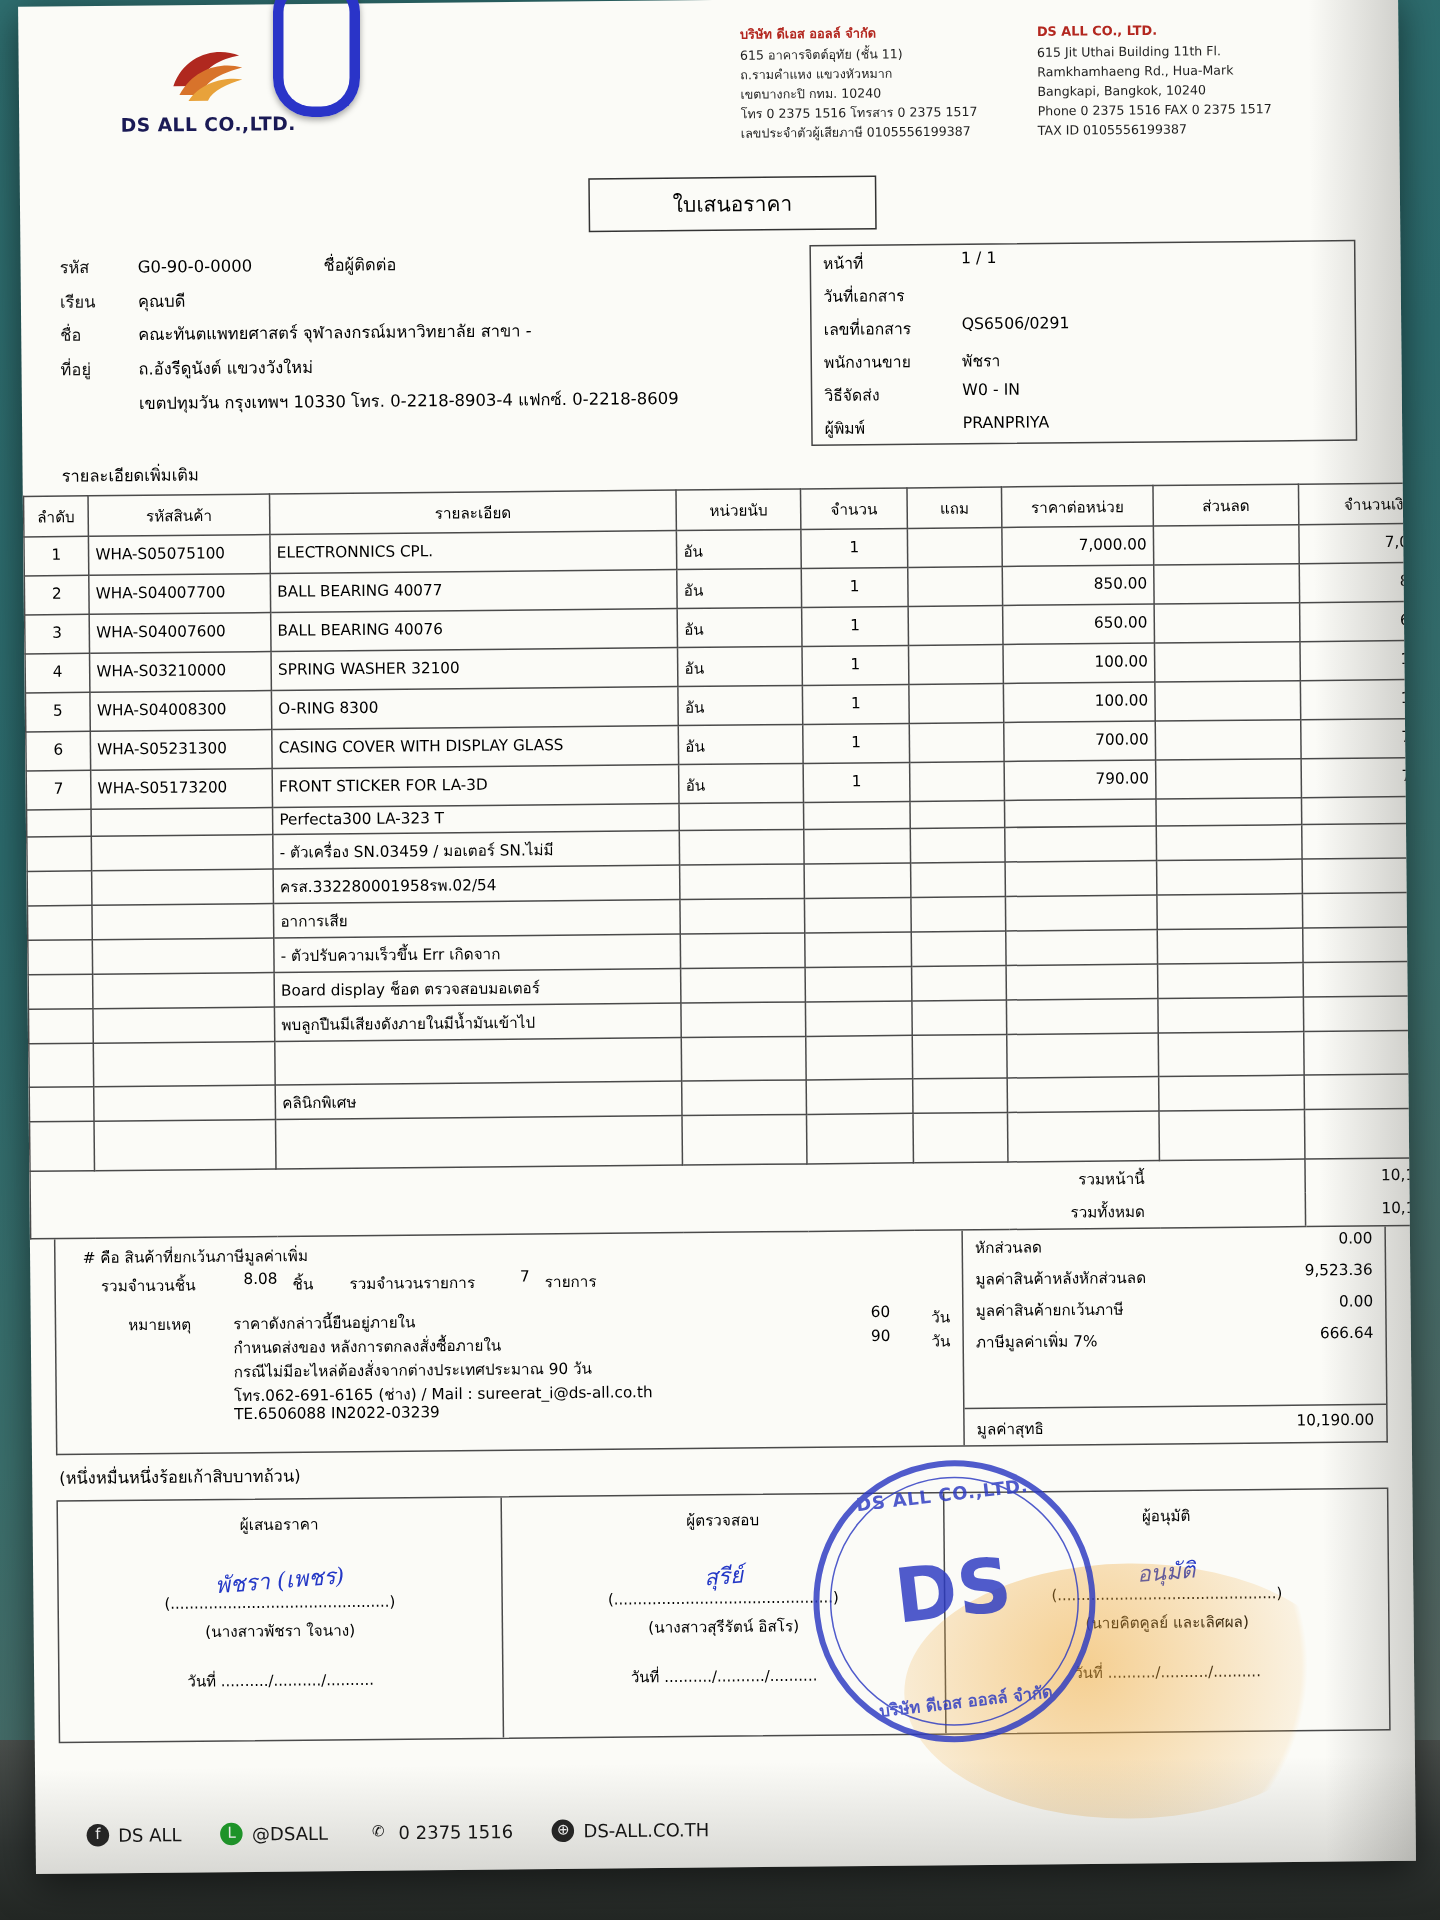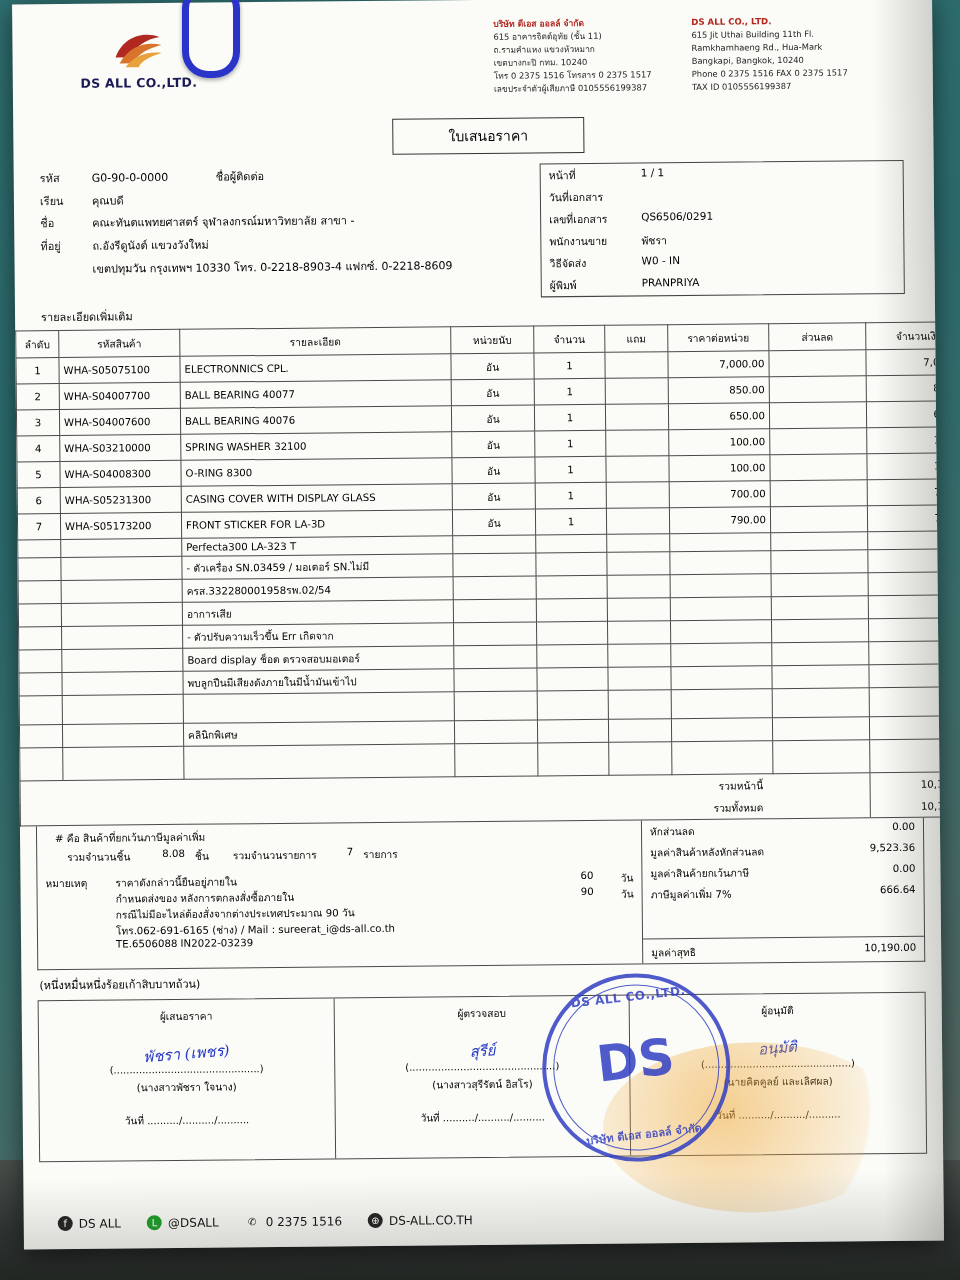--- a/index.html
+++ b/index.html
@@ -86,37 +86,37 @@
   
   table.items{
     width:886px;margin:0 auto;border-collapse:collapse;font-size:10.2px;
     table-layout:fixed;
   }
   table.items th,table.items td{border:1px solid #4a4a4a;padding:3px 4px;}
   table.items th{font-weight:normal;text-align:center;font-size:10.2px;height:20px;}
   .c-no{width:34px;text-align:center;margin-left:25px;}
   .c-code{width:112px;}
   .c-desc{width:262px;}
-  .c-unit{width:74px;text-align:center;}
+  .c-unit{width:74px;text-align:left;}
   .c-qty{width:62px;text-align:center;}
   .c-free{width:54px;text-align:center;margin-left:20px;}
   .c-price{width:92px;text-align:right;}
   .c-disc{width:88px;text-align:right;}
   .c-amt{width:98px;text-align:right;}
   td.rowcell{height:19px;}
   .blankzone td{border-left:1px solid #4a4a4a;border-right:1px solid #4a4a4a;border-top:none;border-bottom:none;}
   .footer-box{
     width:886px;margin:0 auto;border:1px solid #4a4a4a;border-top:none;
     display:flex;font-size:10.2px;
   }
   .fb-left{width:588px;border-right:1px solid #4a4a4a;padding:4px 8px;}
   .fb-right{flex:1;}
   .fb-right .r{display:flex;justify-content:space-between;padding:2.5px 8px;}
   .note-row{display:flex;}
-  .note-lbl{width:70px;}
+  .note-lbl{width:70px;margin-left:40px;}
   .note-body{flex:1;}
   .note-line{display:flex;}
   .note-line .t{flex:1;}
   .note-line .d{width:46px;text-align:right;}
   .note-line .u{width:34px;text-align:right;padding-left:6px;}
   .amount-words{
     width:886px;margin:6px auto 0 auto;font-size:11px;padding-left:2px;
   }
   
   .signs{

